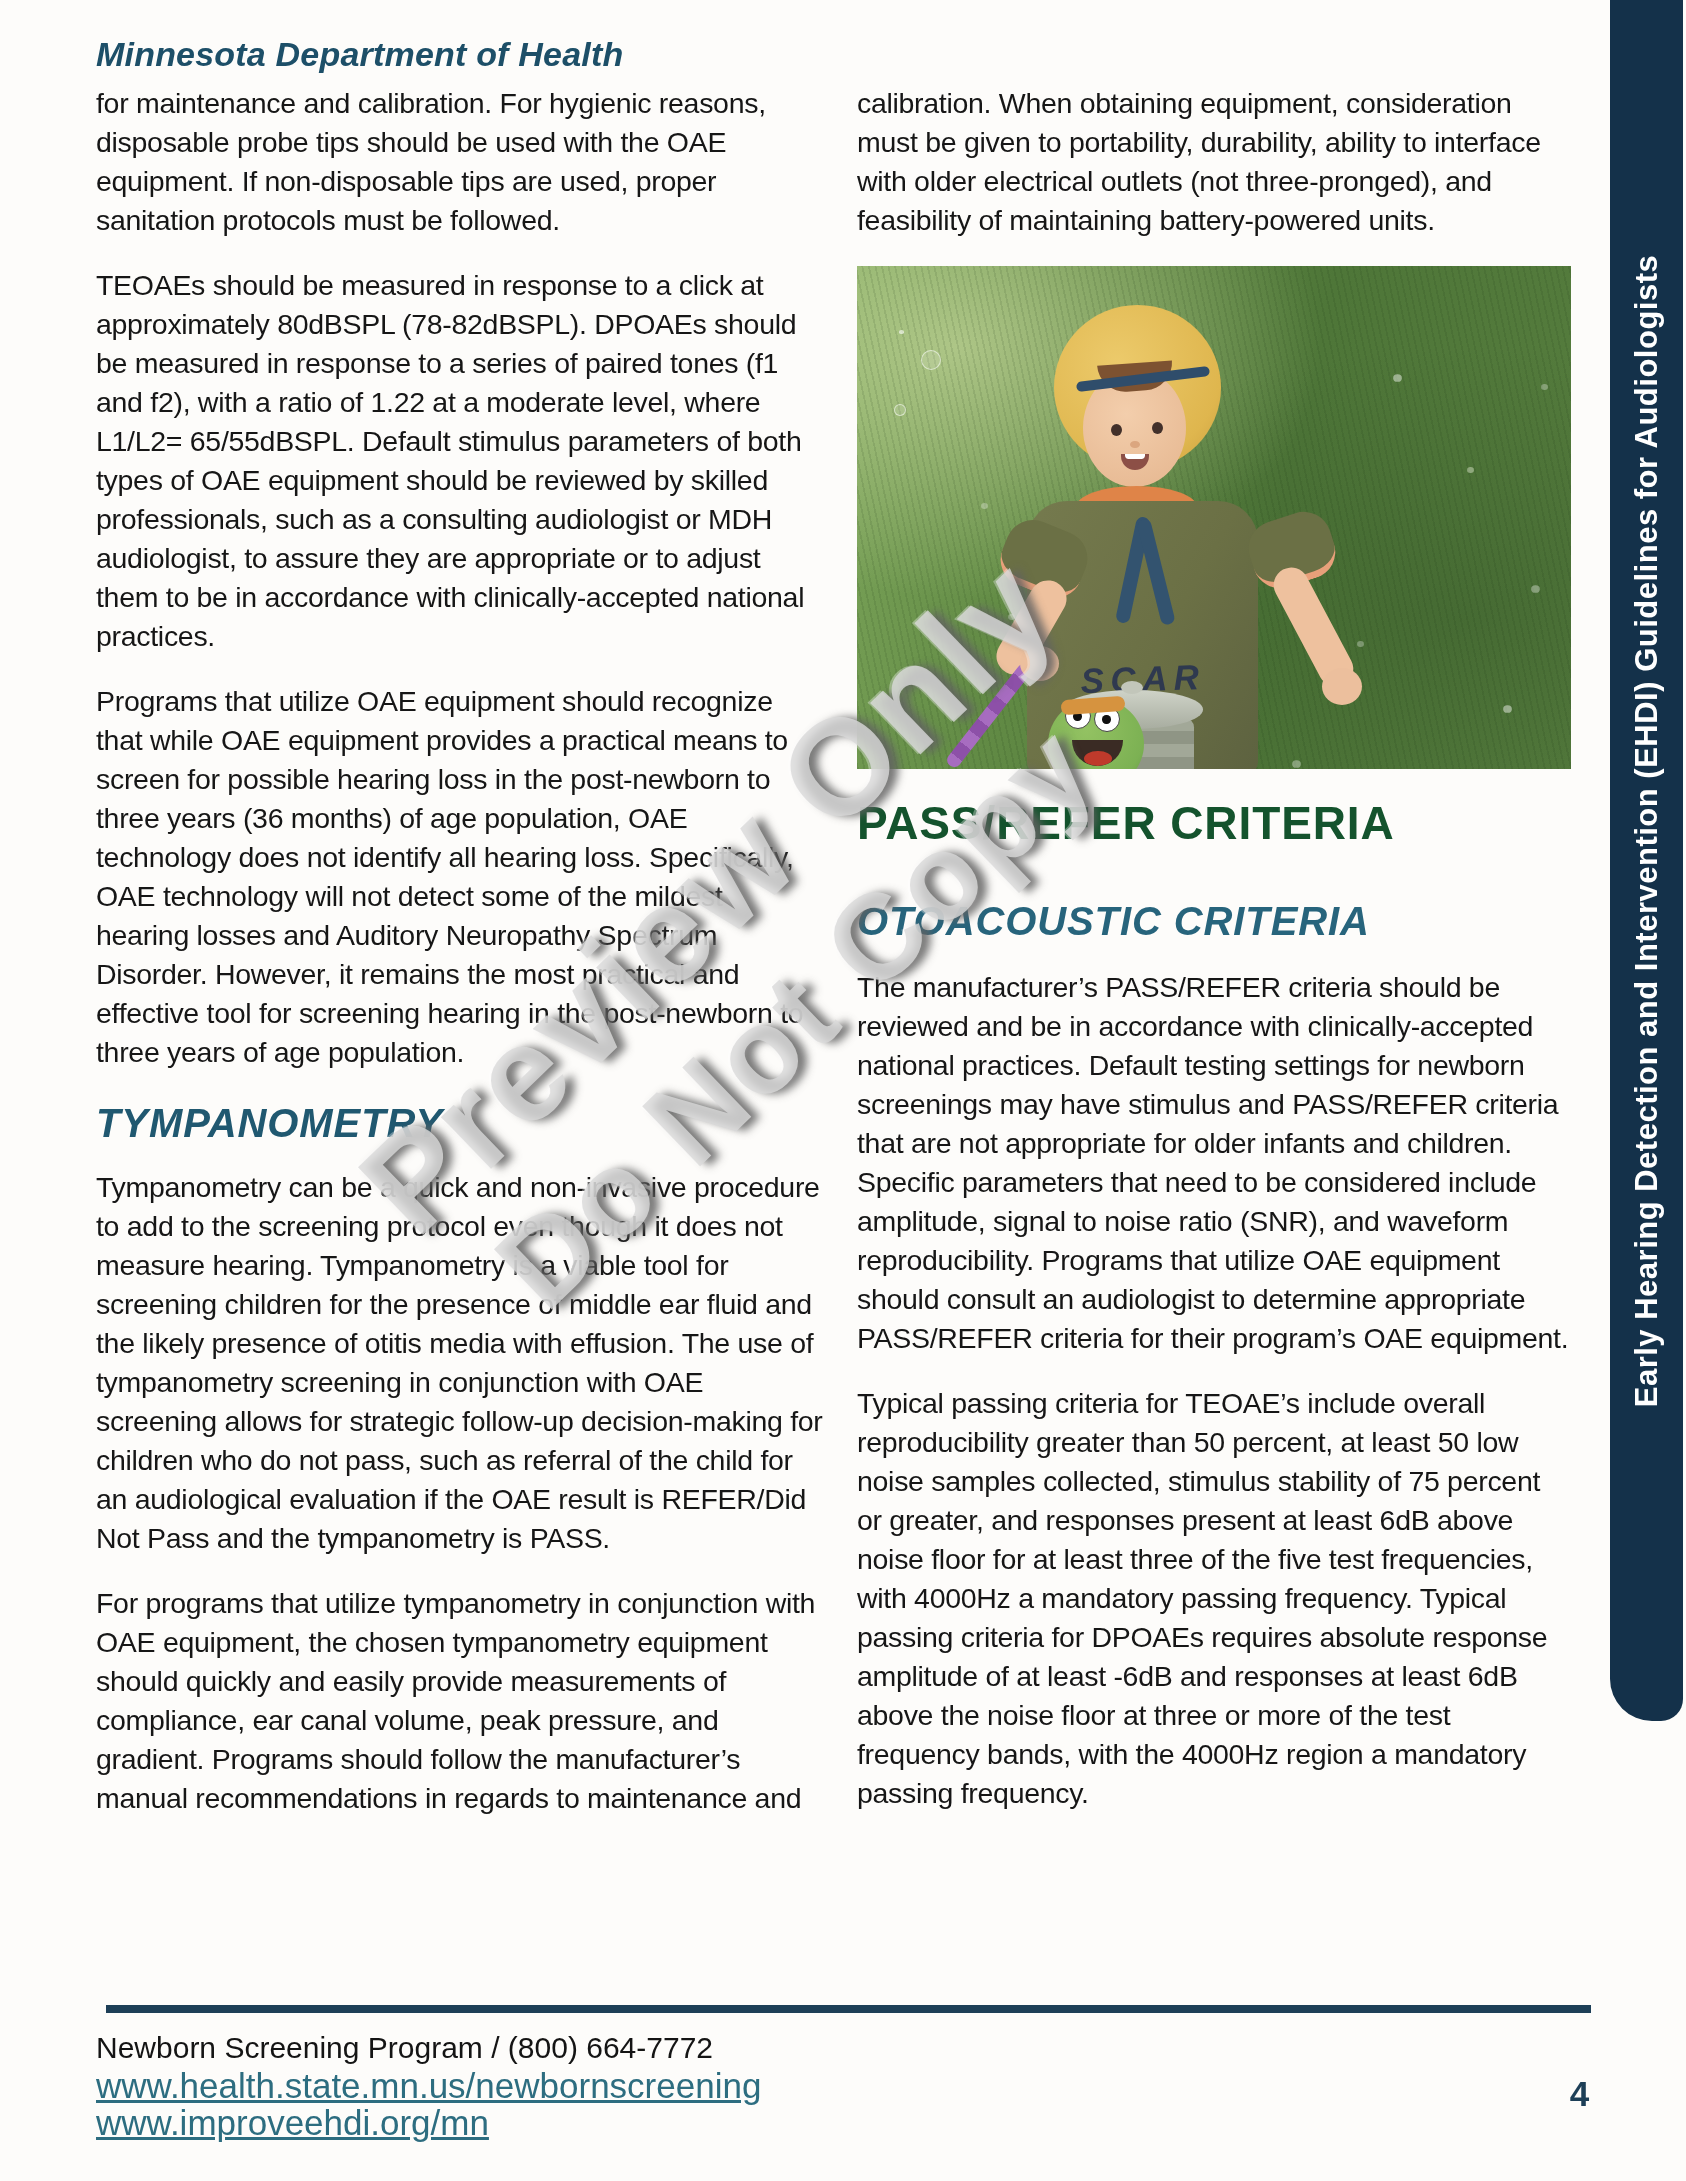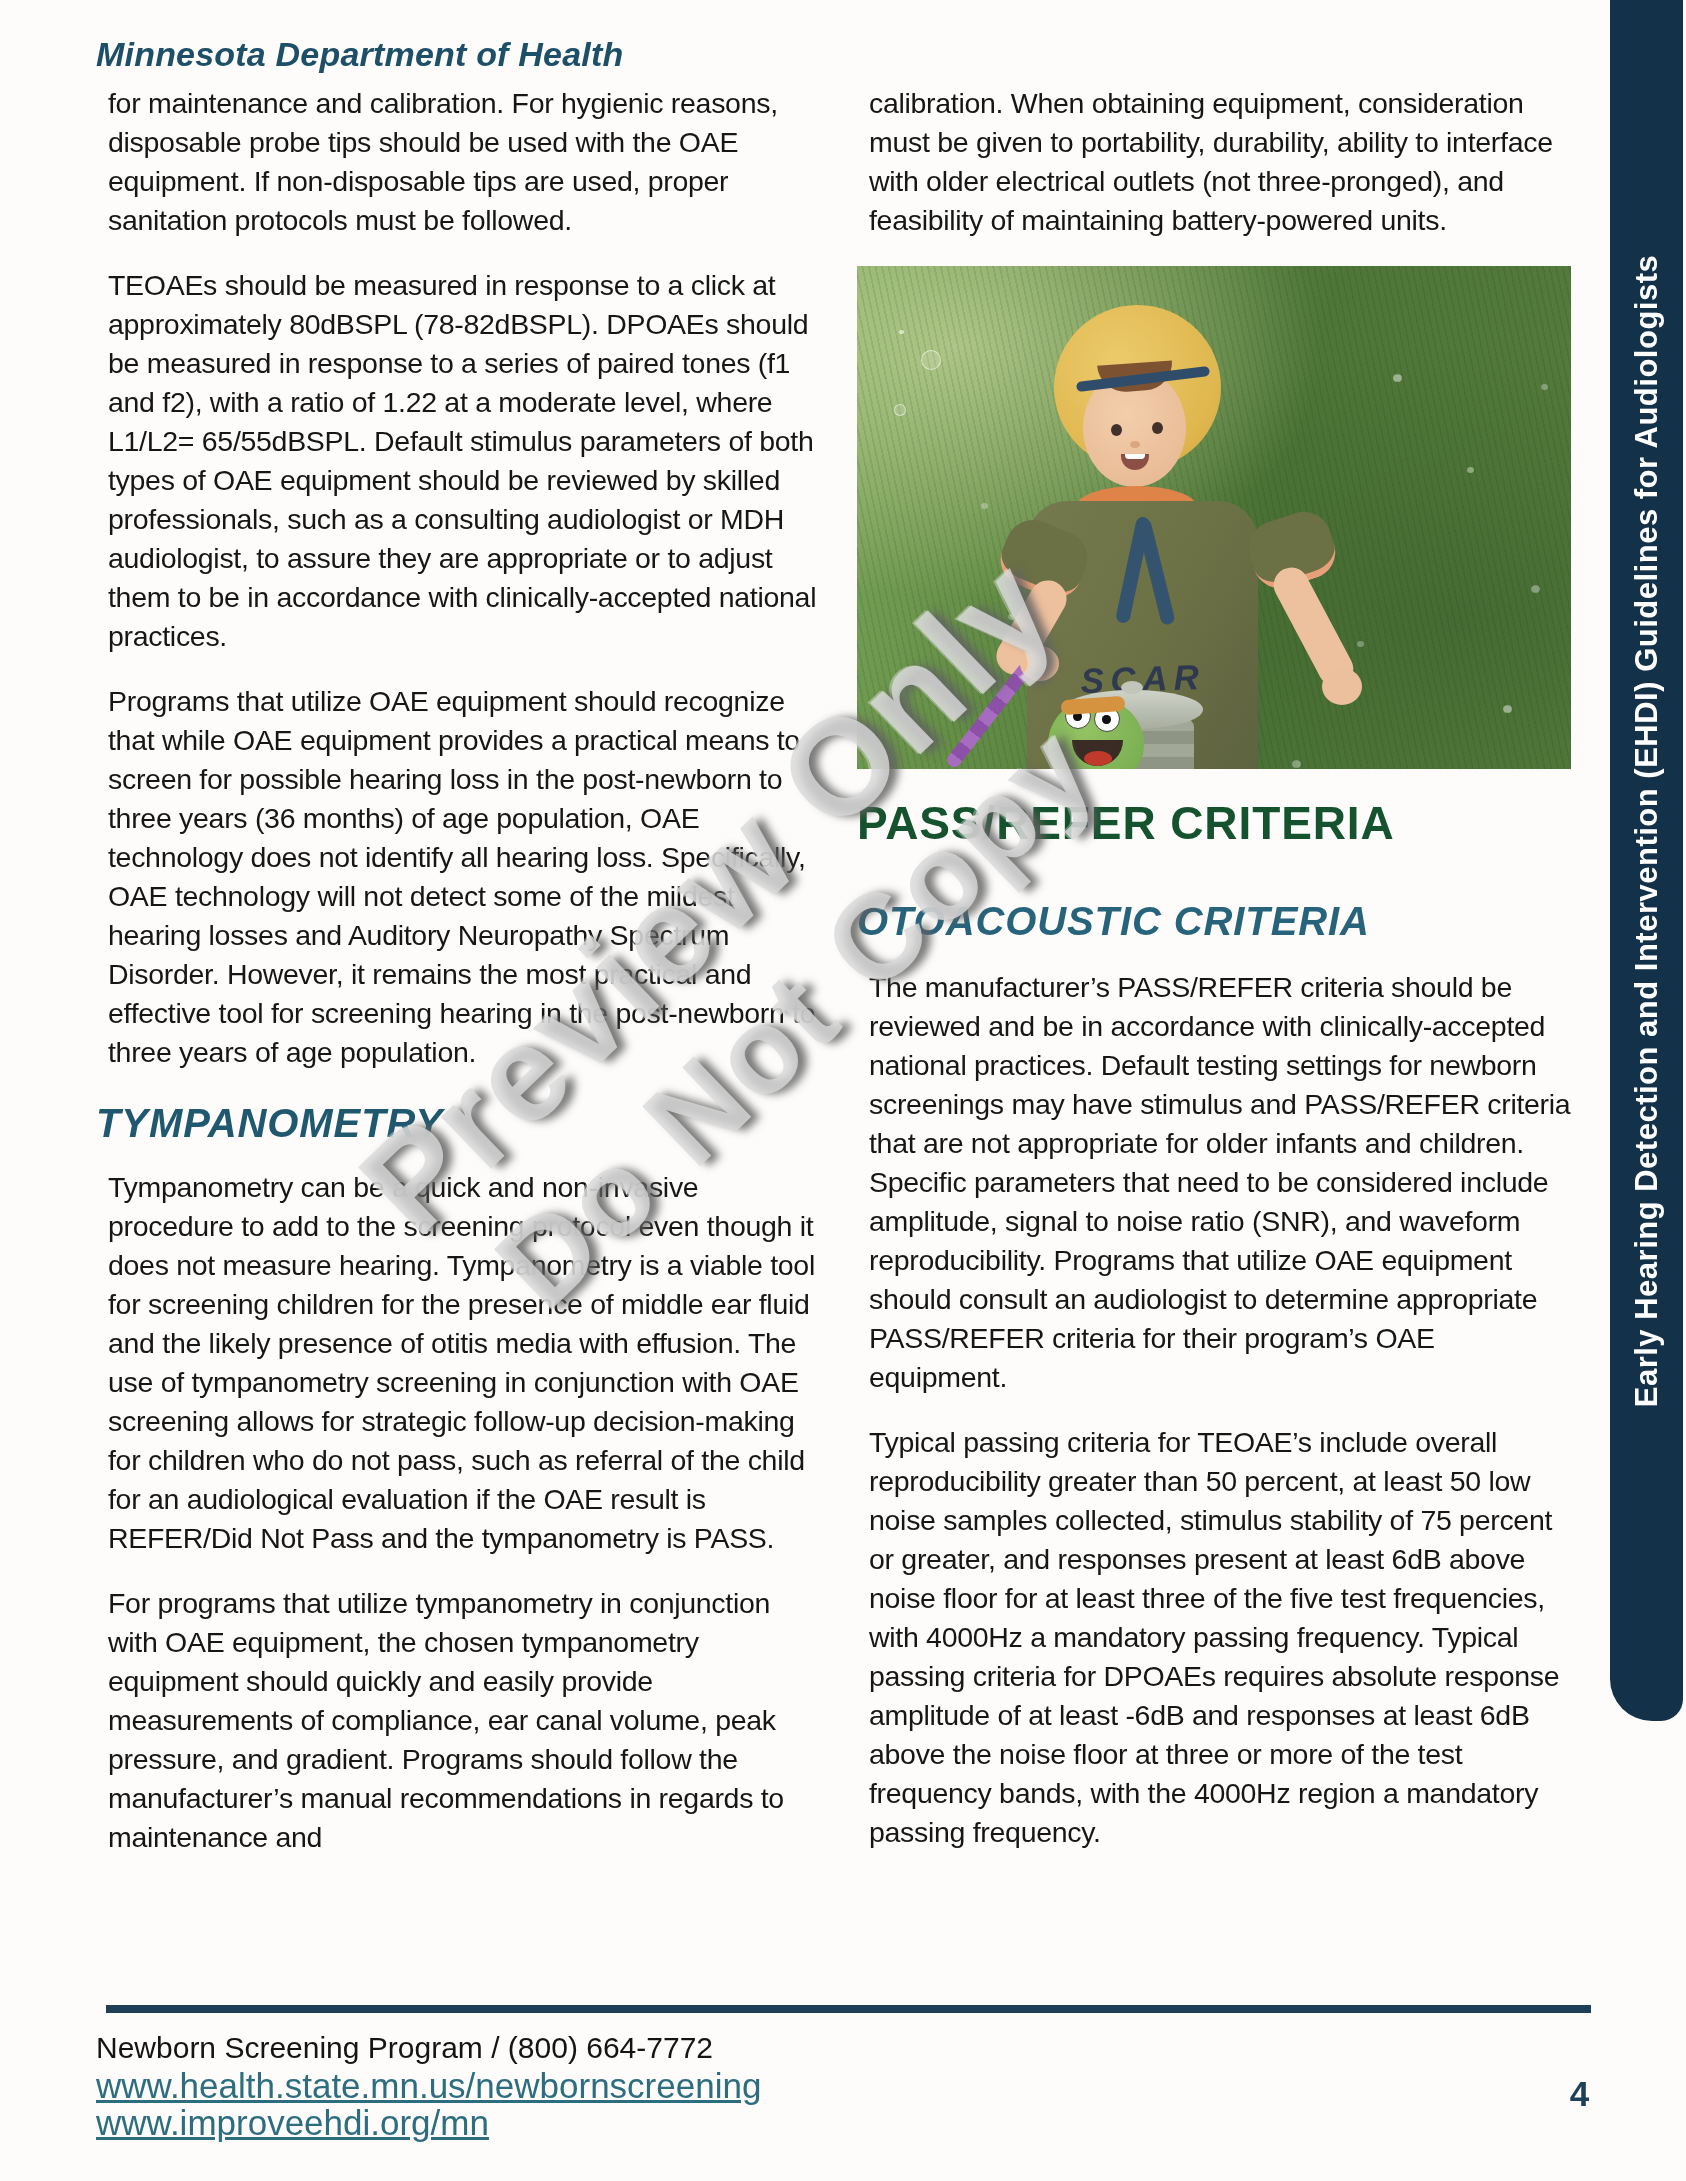--- a/index.html
+++ b/index.html
@@ -13,21 +13,21 @@
   
   .header-title {
     position:absolute; left:96px; top:35px; width:1494px;
     text-align:left; font-size:34px; font-weight:bold; font-style:italic;
     color:#1d4f68; letter-spacing:0.2px;
   }
   
   .col { position:absolute; top:84px; font-size:28.5px; line-height:39px; letter-spacing:-0.3px; }
   .col-left  { left:96px; width:727px; }
   .col-right { left:857px; width:714px; }
-  .col p { margin:0 0 26px 12px; }
+  .col p { margin:0 0 26px 0; }
   .col p.tight { margin-bottom:27.5px; }
   .section-heading {
     font-size:46px; line-height:53px; font-weight:600; color:#14532d;
     letter-spacing:0.9px; margin:0 0 48px 0;
   }
   .subheading {
     font-size:40px; line-height:46px; font-weight:600; font-style:italic;
     color:#27647c; letter-spacing:0.9px; margin:3.7px 0 24px 0;
   }
   .col-left .subheading { color:#205870; margin-top:6px; margin-bottom:22px; }

